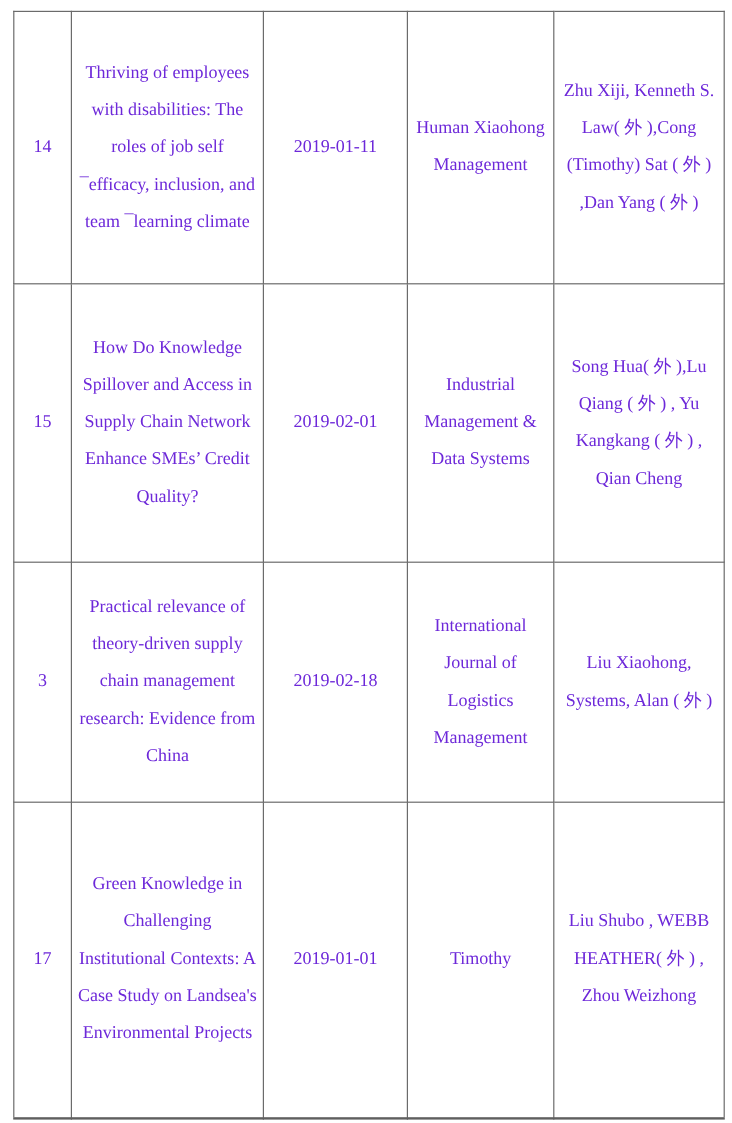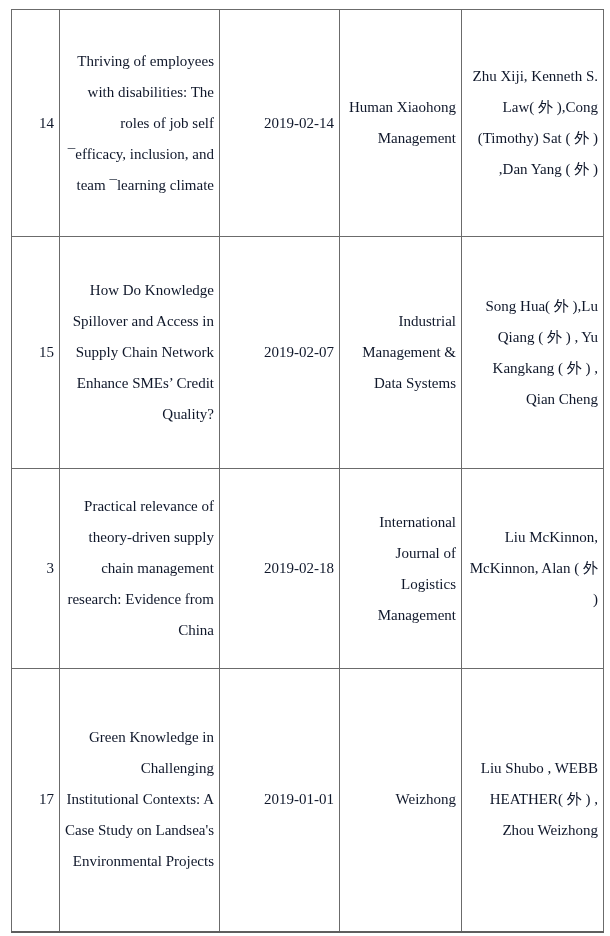--- a/index.html
+++ b/index.html
@@ -20,25 +20,25 @@
     left: 11px;
     top: 9px;
     width: 592px;
     border-collapse: collapse;
     table-layout: fixed;
     border: 1px solid #6b6b6b;
     border-bottom: 2px solid #5f5f5f;
   }
   table.pub-table td {
     border: 1px solid #6b6b6b;
-    text-align: right;
+    text-align: center;
     vertical-align: middle;
     font-size: 15px;
     line-height: 31px;
-    color: #0f172a;
+    color: #6d28d9;
     padding: 2px 5px;
     word-wrap: break-word;
   }
   tr.row-14 { height: 227px; }
   tr.row-15 { height: 232px; }
   tr.row-16 { height: 200px; }
   tr.row-17 { height: 263px; }
   col.c-num     { width: 48px; }
   col.c-title   { width: 160px; }
   col.c-date    { width: 120px; }
@@ -54,40 +54,40 @@
       <col class="c-num">
       <col class="c-title">
       <col class="c-date">
       <col class="c-journal">
       <col class="c-authors">
     </colgroup>
     <tbody>
       <tr class="row-14">
         <td>14</td>
         <td>Thriving of employees with disabilities: The roles of job self ¯efficacy, inclusion, and team ¯learning climate</td>
-        <td>2019-02-14</td>
+        <td>2019-01-11</td>
         <td>Human Xiaohong Management</td>
         <td>Zhu Xiji, Kenneth S. Law( 外 ),Cong (Timothy) Sat ( 外 ) ,Dan Yang ( 外 )</td>
       </tr>
       <tr class="row-15">
         <td>15</td>
         <td>How Do Knowledge Spillover and Access in Supply Chain Network Enhance SMEs’ Credit Quality?</td>
-        <td>2019-02-07</td>
+        <td>2019-02-01</td>
         <td>Industrial Management &amp; Data Systems</td>
         <td>Song Hua( 外 ),Lu Qiang ( 外 ) , Yu Kangkang ( 外 ) , Qian Cheng</td>
       </tr>
       <tr class="row-16">
         <td>3</td>
         <td>Practical relevance of theory-driven supply chain management research: Evidence from China</td>
         <td>2019-02-18</td>
         <td>International Journal of Logistics Management</td>
-        <td>Liu McKinnon, McKinnon, Alan ( 外 )</td>
+        <td>Liu Xiaohong, Systems, Alan ( 外 )</td>
       </tr>
       <tr class="row-17">
         <td>17</td>
         <td>Green Knowledge in Challenging Institutional Contexts: A Case Study on Landsea's Environmental Projects</td>
         <td>2019-01-01</td>
-        <td>Weizhong</td>
+        <td>Timothy</td>
         <td>Liu Shubo , WEBB HEATHER( 外 ) , Zhou Weizhong</td>
       </tr>
     </tbody>
   </table>
 </div>
 
 </body></html>

